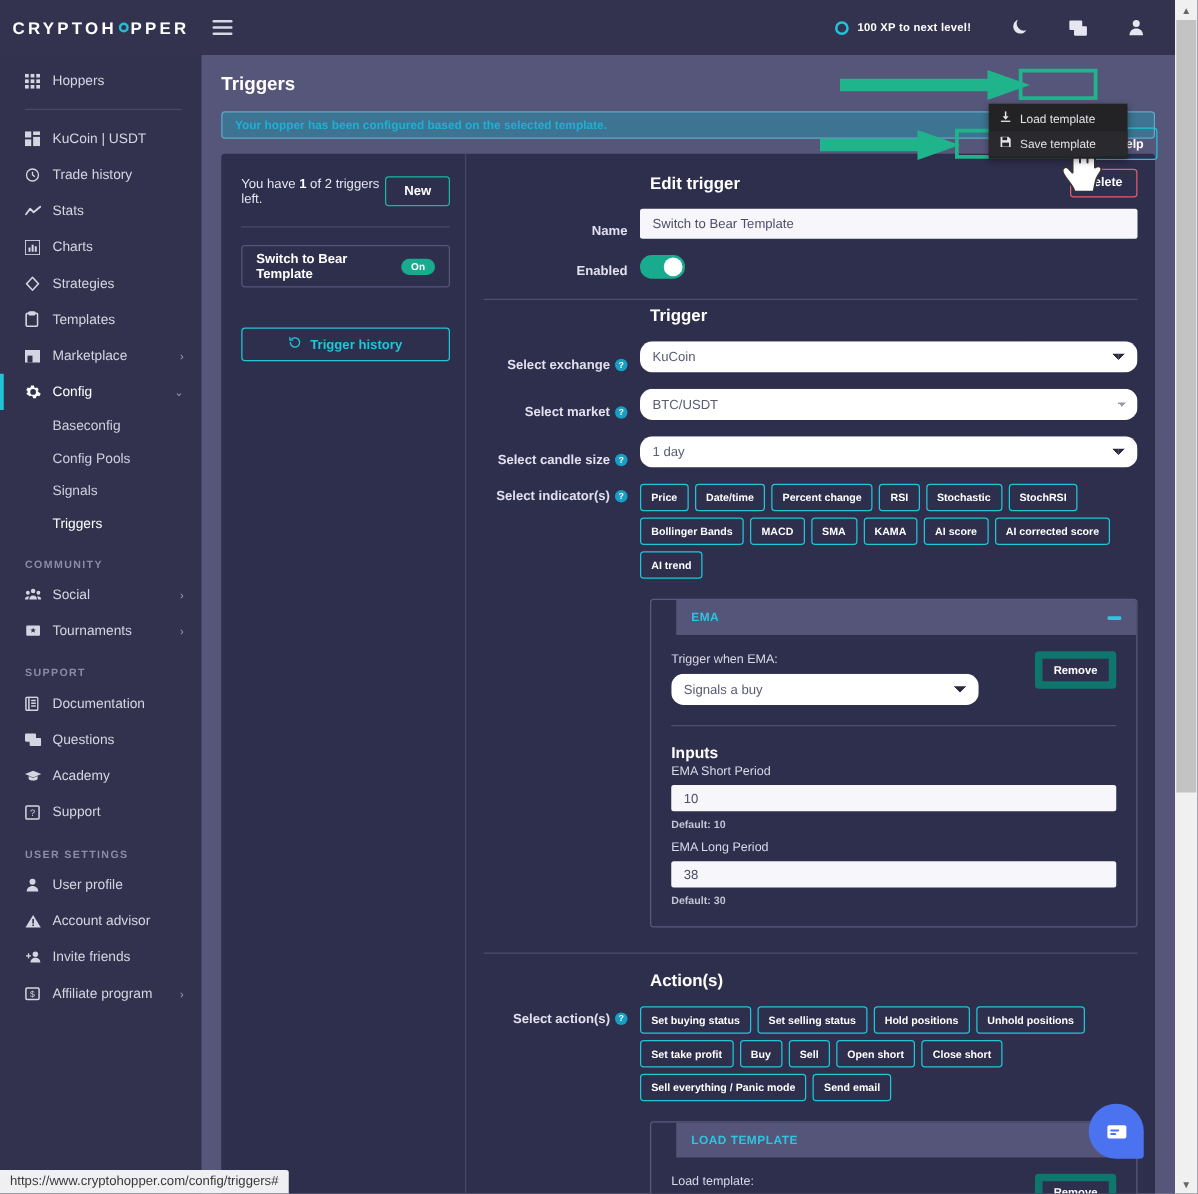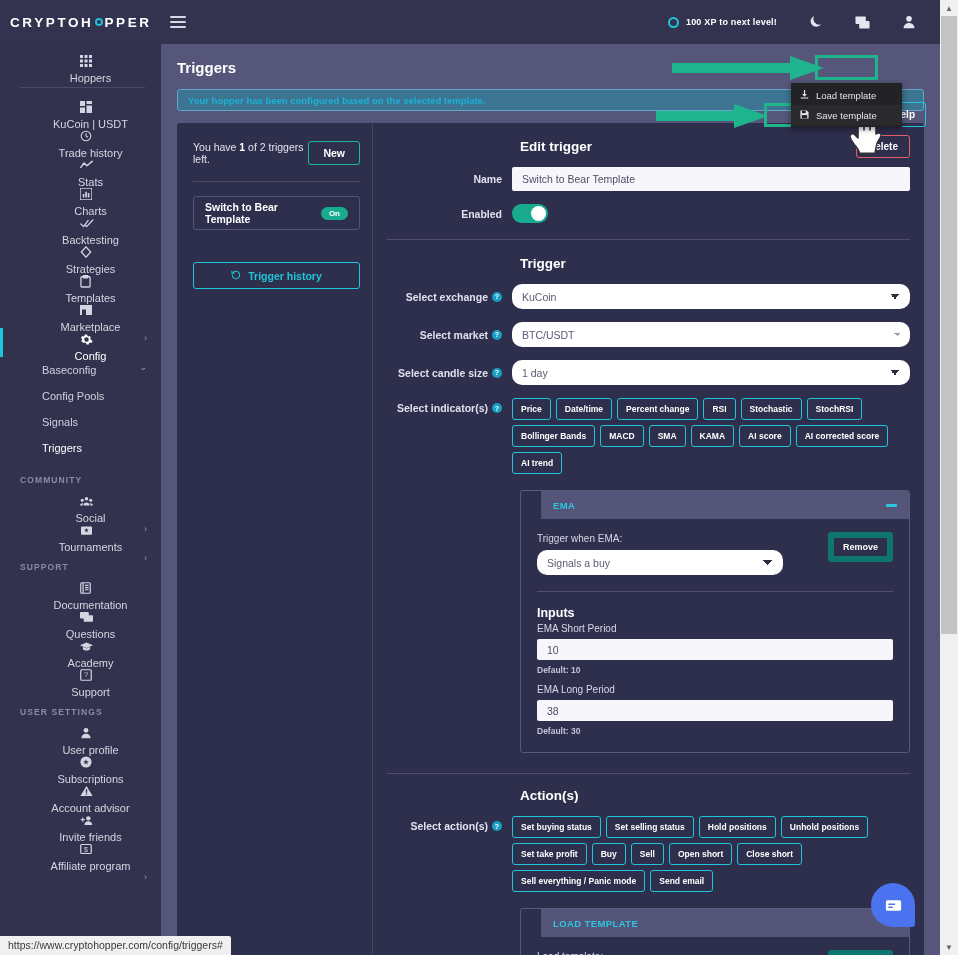--- a/index.html
+++ b/index.html
@@ -59,21 +59,21 @@
     position: absolute; top: 44px; left: 0;
     width: 161px; height: 911px;
     background: #32324e;
     overflow: hidden;
     z-index: 20;
   }
   .nav-item {
     display: flex; align-items: center;
     height: 29px; padding-left: 20px;
     color: #d5d5e2; font-size: 11px; font-weight: 400;
-    cursor: pointer; position: relative; flex-direction: column;
+    cursor: pointer; position: relative;
   }
   .nav-item .ni-icon {
     width: 22px; flex: 0 0 22px;
     display: flex; align-items: center; color: #d5d5e2;
   }
   .nav-item .ni-label { white-space: nowrap; }
   .nav-item .ni-caret {
     margin-left: auto; margin-right: 14px;
     font-size: 9px; color: #9d9db5;
   }
@@ -175,21 +175,21 @@
     color: #ffffff; font-size: 13.5px; font-weight: 700;
     margin-left: 133px;
   }
   .btn-delete {
     position: absolute; right: 14px; top: 12px;
     border: 1px solid #e35f6a; background: transparent;
     color: #ffffff; font-size: 10px; font-weight: 700;
     padding: 5px 11px; border-radius: 3px; cursor: pointer;
     font-family: inherit;
   }
-  .frow { display: flex; align-items: center; margin-top: 13px; }
+  .frow { display: flex; align-items: flex-end; margin-top: 13px; }
   .flabel {
     width: 125px; flex: 0 0 125px;
     text-align: right; padding-right: 10px;
     color: #e0e0ee; font-size: 10.5px; font-weight: 700;
     display: flex; align-items: center; justify-content: flex-end; gap: 4px;
   }
   .help-dot {
     display: inline-flex; align-items: center; justify-content: center;
     width: 10px; height: 10px; border-radius: 50%;
     background: #1a9fc4; color: #ffffff;
@@ -439,29 +439,20 @@
             <rect x="0" y="0" width="12" height="12" fill="none" stroke="#d5d5e2" stroke-width="1.4"></rect>
             <rect x="2.8" y="6" width="1.6" height="3.4"></rect>
             <rect x="5.3" y="3.8" width="1.6" height="5.6"></rect>
             <rect x="7.8" y="5" width="1.6" height="4.4"></rect>
           </svg>
       </span>
       <span class="ni-label">Charts</span>
     </div>
     <div class="nav-item">
       <span class="ni-icon">
-        <svg width="14" height="11" viewBox="0 0 18 12" fill="none" stroke="#d5d5e2" stroke-width="1.6" stroke-linecap="round" stroke-linejoin="round">
-            <path d="M1 6.5 L4.5 10 L10.5 2"></path>
-            <path d="M7 8.5 L8.5 10 L16.5 1.5"></path>
-          </svg>
-      </span>
-      <span class="ni-label">Backtesting</span>
-    </div>
-    <div class="nav-item">
-      <span class="ni-icon">
         <svg width="12" height="12" viewBox="0 0 14 14" fill="none" stroke="#d5d5e2" stroke-width="1.5">
             <path d="M7 1 L12.5 7 L7 13 L1.5 7 Z"></path>
           </svg>
       </span>
       <span class="ni-label">Strategies</span>
     </div>
     <div class="nav-item">
       <span class="ni-icon">
         <svg width="11" height="13" viewBox="0 0 12 14" fill="none" stroke="#d5d5e2" stroke-width="1.4">
             <rect x="1" y="1.8" width="10" height="11.2" rx="1"></rect>
@@ -569,29 +560,20 @@
 
     <div class="nav-group">USER SETTINGS</div>
     <div class="nav-item">
       <span class="ni-icon">
         <svg width="12" height="12" viewBox="0 0 16 16" fill="#d5d5e2">
             <circle cx="8" cy="4.4" r="3.2"></circle>
             <path d="M1.8 15c0-3.6 2.8-6 6.2-6s6.2 2.4 6.2 6z"></path>
           </svg>
       </span>
       <span class="ni-label">User profile</span>
-    </div>
-    <div class="nav-item">
-      <span class="ni-icon">
-        <svg width="12" height="12" viewBox="0 0 14 14" fill="#d5d5e2">
-            <circle cx="7" cy="7" r="6.5"></circle>
-            <path d="M7 3.6 7.9 6h2.4L8.4 7.5l.7 2.4L7 8.4 4.9 9.9l.7-2.4L3.7 6h2.4z" fill="#32324e"></path>
-          </svg>
-      </span>
-      <span class="ni-label">Subscriptions</span>
     </div>
     <div class="nav-item">
       <span class="ni-icon">
         <svg width="13" height="12" viewBox="0 0 14 12" fill="#d5d5e2">
             <path d="M7 0.6 13.6 11.4H0.4z"></path>
             <rect x="6.3" y="4" width="1.4" height="4" fill="#32324e"></rect>
             <rect x="6.3" y="8.8" width="1.4" height="1.3" fill="#32324e"></rect>
           </svg>
       </span>
       <span class="ni-label">Account advisor</span>
@@ -671,21 +653,21 @@
         </div>
         <div class="frow">
           <div class="flabel">Enabled</div>
           <div class="fctl">
               <div class="toggle"></div>
             </div>
         </div>
 
         <div class="divider-h"></div>
 
-        <div class="section-title" style="margin-top:16px">Trigger</div>
+        <div class="section-title" style="margin-top:5px">Trigger</div>
 
         <div class="frow">
           <div class="flabel">
               <span>Select exchange</span>
               <span class="help-dot">?</span>
             </div>
           <div class="fctl"><select class="sel"><option>KuCoin</option></select></div>
         </div>
         <div class="frow">
           <div class="flabel">

